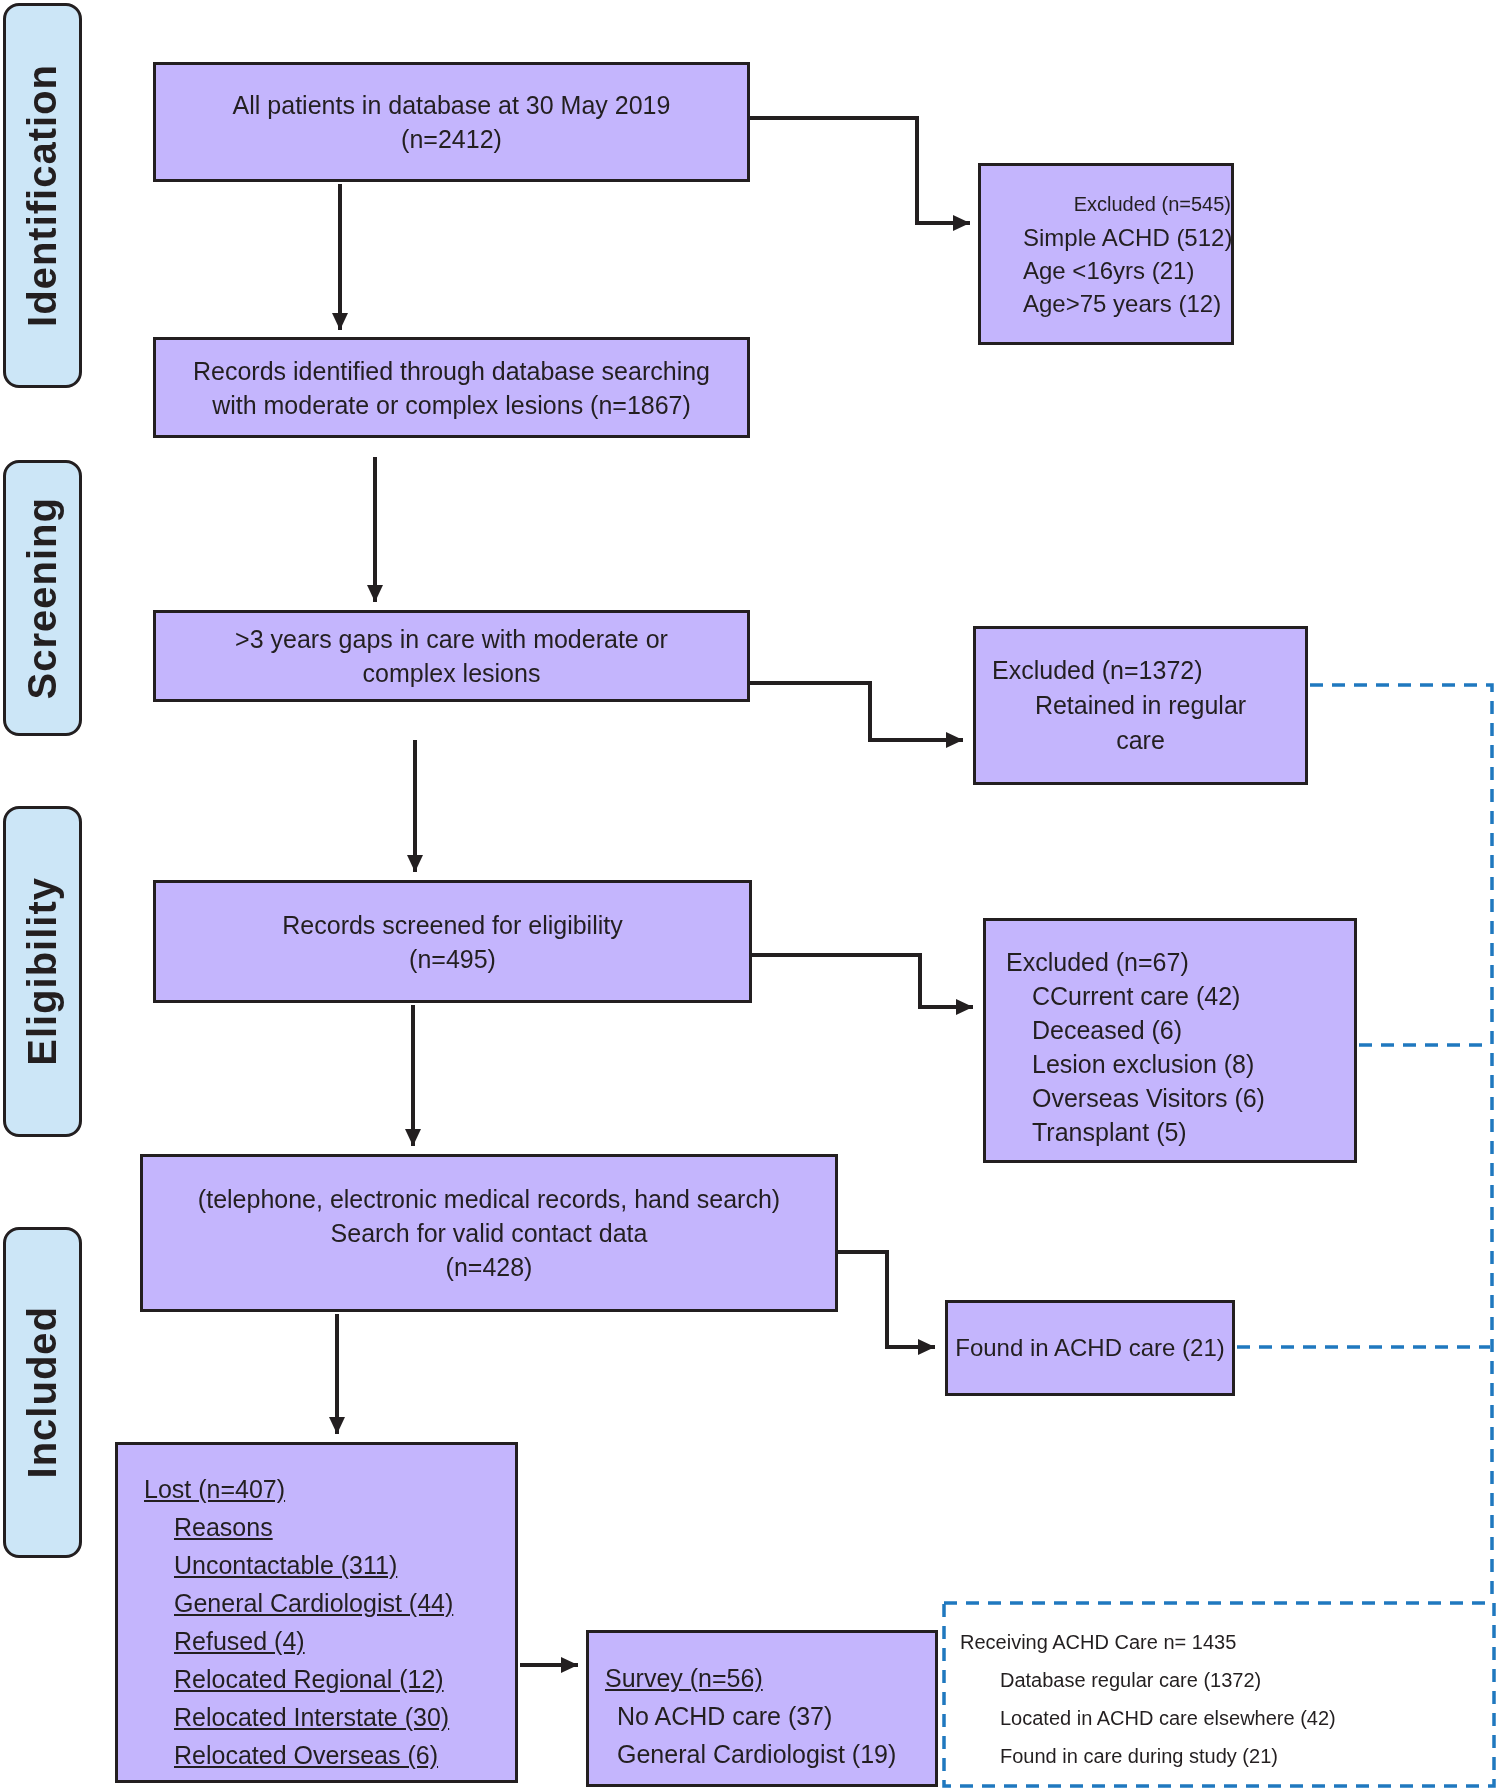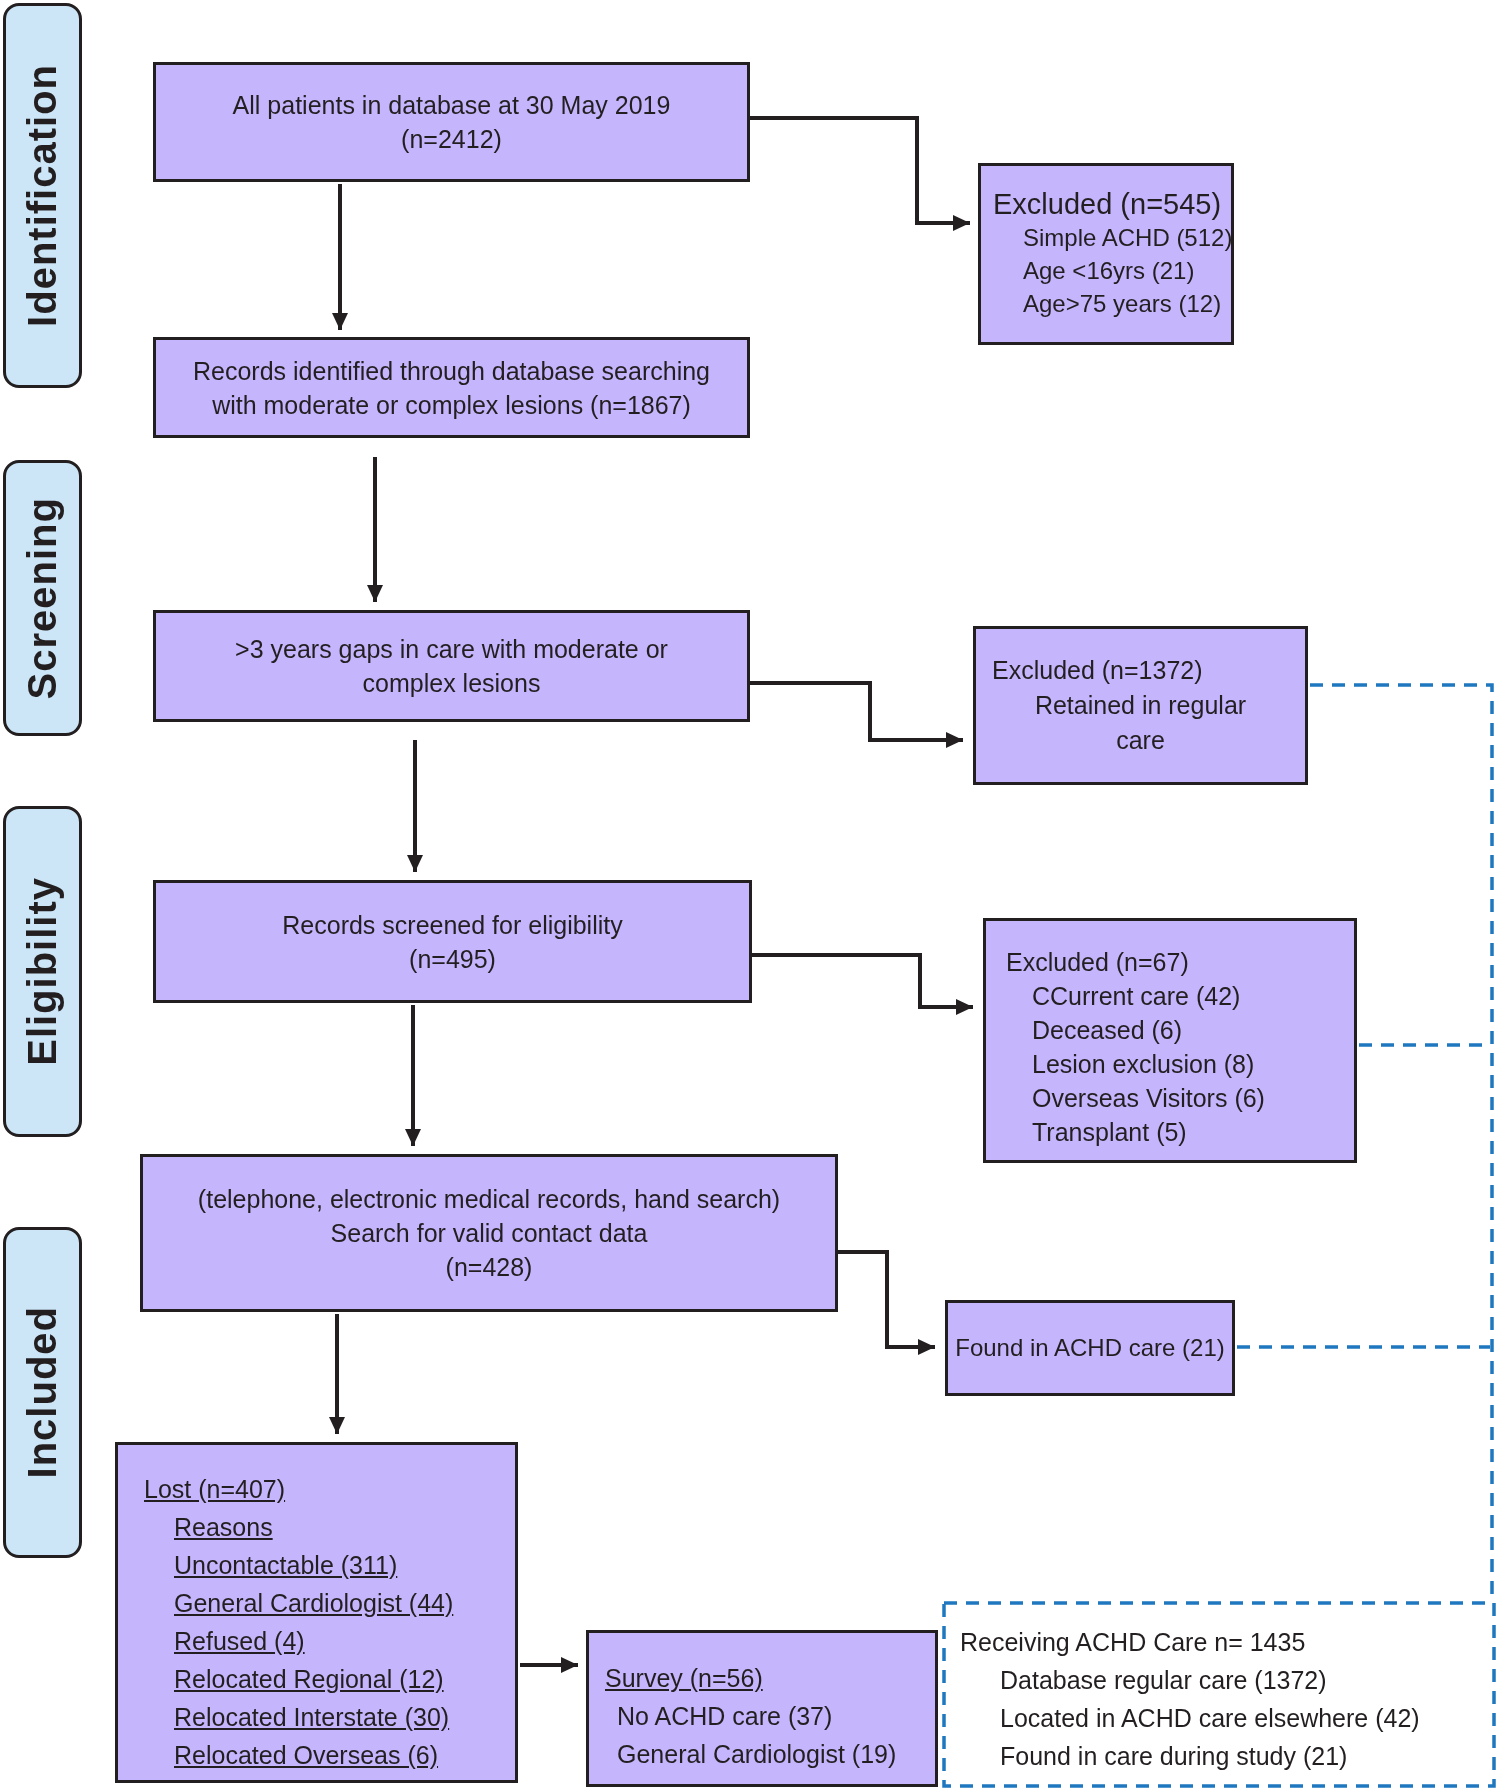--- a/index.html
+++ b/index.html
@@ -15,41 +15,41 @@
 
   
   .box{position:absolute;background:#c4b5fd;border:3px solid #231f20;box-sizing:border-box;
        font-size:25px;line-height:34px;color:#231f20;}
   .center{display:flex;flex-direction:column;justify-content:center;text-align:center;}
   .ln{white-space:nowrap;}
   .listbox .title{white-space:nowrap;}
   .listbox .item{white-space:nowrap;}
 
   #box-excluded-545{padding-top:22px;}
-  #box-excluded-545 .title{padding-left:12px;font-size:29px;line-height:33px;}
+  #box-excluded-545 .title{padding-left:12px;font-size:20px;line-height:33px;text-align:right;}
   #box-excluded-545 .item{padding-left:42px;font-size:24px;line-height:33px;}
 
   #box-excluded-1372{padding-top:24px;}
   #box-excluded-1372 .title{padding-left:16px;line-height:35px;}
   #box-excluded-1372 .ln{text-align:center;line-height:35px;}
 
   #box-excluded-67{padding-top:24px;}
   #box-excluded-67 .title{padding-left:20px;line-height:34px;}
   #box-excluded-67 .item{padding-left:46px;line-height:34px;}
 
   #box-lost{padding-top:25px;text-decoration:underline;}
   #box-lost .title{padding-left:26px;line-height:38px;}
   #box-lost .item{padding-left:56px;line-height:38px;}
 
   #box-survey{padding-top:26px;}
   #box-survey .title{padding-left:16px;line-height:38px;text-decoration:underline;}
   #box-survey .item{padding-left:28px;line-height:38px;}
 
   #box-receiving{position:absolute;box-sizing:border-box;padding-top:20px;
-                 font-size:25px;color:#231f20;}
+                 font-size:20px;color:#231f20;}
   #box-receiving .title{padding-left:16px;line-height:38px;white-space:nowrap;}
   #box-receiving .item{padding-left:56px;line-height:38px;white-space:nowrap;}
 
   #box-found{display:flex;align-items:center;justify-content:center;font-size:24px;}
 </style>
 </head>
 <body>
 
 <div id="canvas">
 
@@ -93,21 +93,21 @@
   <div class="box center" style="left:153px;top:62px;width:597px;height:120px;">
     <div class="ln">All patients in database at 30 May 2019</div>
     <div class="ln">(n=2412)</div>
   </div>
 
   <div class="box center" style="left:153px;top:337px;width:597px;height:101px;">
     <div class="ln">Records identified through database searching</div>
     <div class="ln">with moderate or complex lesions (n=1867)</div>
   </div>
 
-  <div class="box center" style="left:153px;top:610px;width:597px;height:112px;">
+  <div class="box center" style="left:153px;top:610px;width:597px;height:92px;">
     <div class="ln">&gt;3 years gaps in care with moderate or</div>
     <div class="ln">complex lesions</div>
   </div>
 
   <div class="box center" style="left:153px;top:880px;width:599px;height:123px;">
     <div class="ln">Records screened for eligibility</div>
     <div class="ln">(n=495)</div>
   </div>
 
   <div class="box center" style="left:140px;top:1154px;width:698px;height:158px;">

